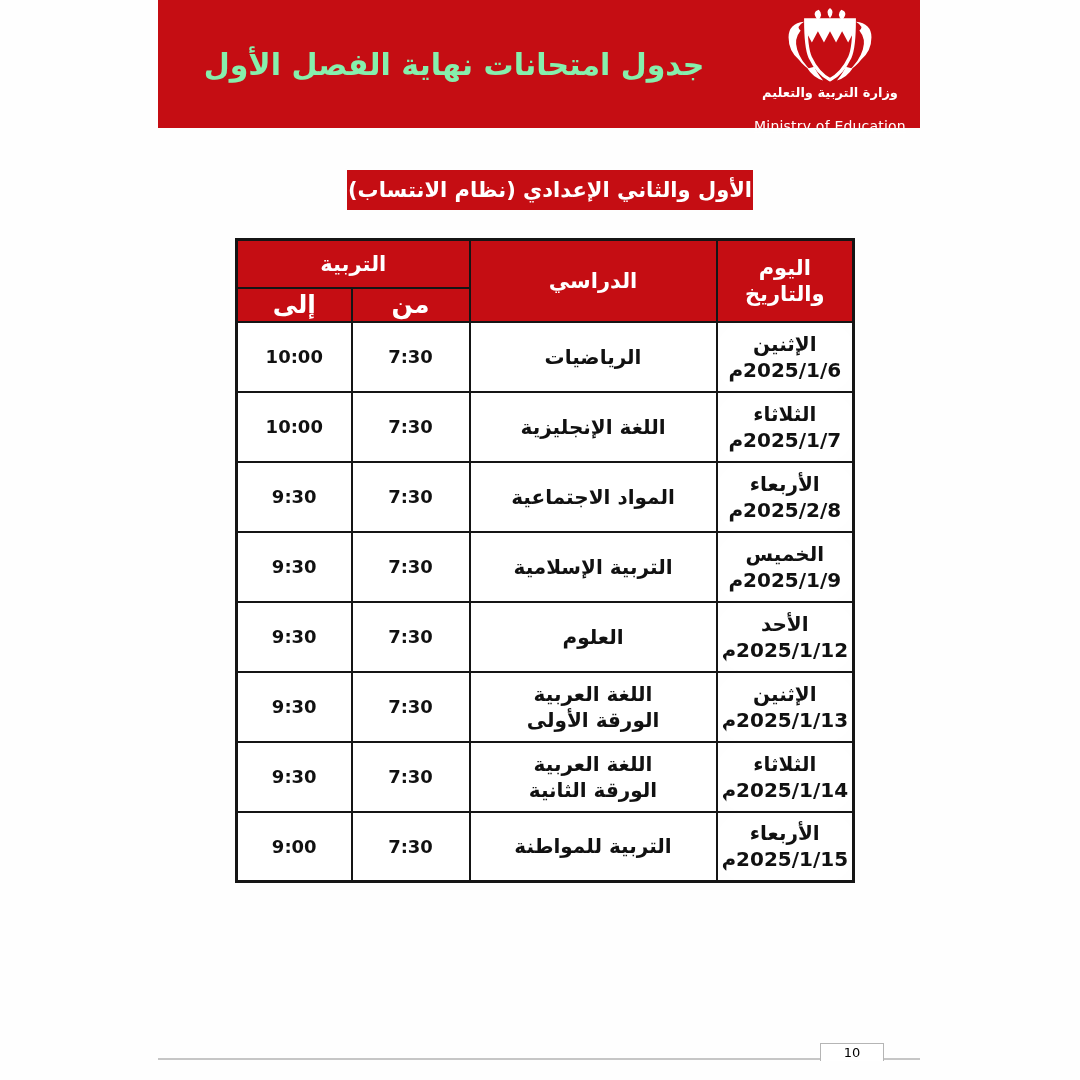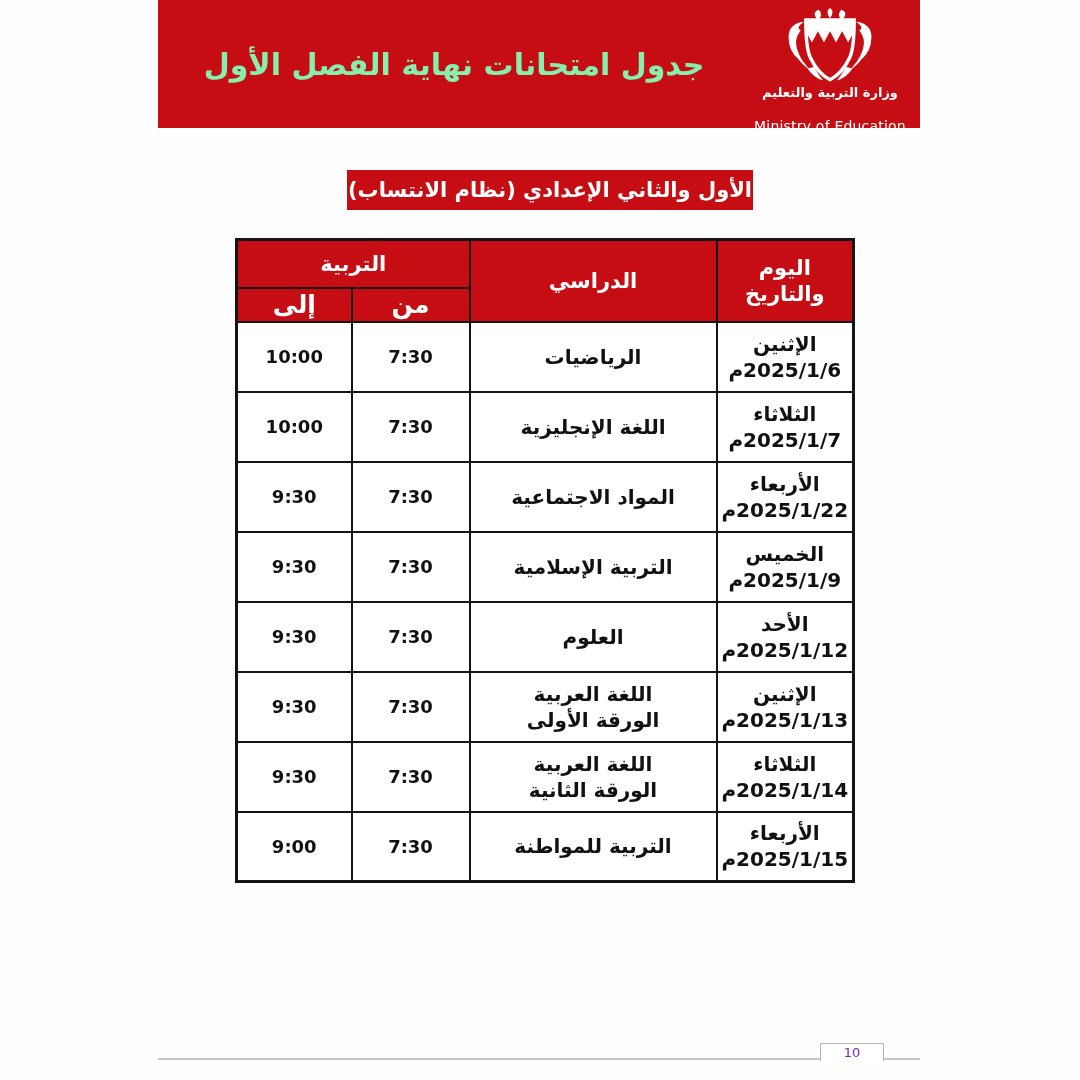--- a/index.html
+++ b/index.html
@@ -44,34 +44,34 @@
     padding:0; overflow:hidden;
   }
   table.exam { border:3px solid #151515; }
   thead th { background:#c50d13; color:#fff; font-weight:bold; }
   .th-main { font-size:21px; line-height:1.25; }
   .th-sub  { font-size:25px; }
   tr.hrow1 { height:48px; }
   tr.hrow2 { height:34px; }
   tbody tr { height:70px; }
   tbody td { color:#111; font-weight:bold; background:#fff; }
-  .day-cell  { font-size:20px; line-height:1.3; }
+  .day-cell  { font-size:20px; line-height:1.3;border-radius:29px; }
   .subj-cell { font-size:20px; line-height:1.3; }
   .time-cell { font-size:18px; direction:ltr;margin-left:37px; }
   .subj-line2:empty { display:none; }
 
   
   .footer-line {
     position:absolute; left:158px; top:1058px; width:762px; height:2px;
     background:#c6c6c6;
   }
   .page-tab {
     position:absolute; left:820px; top:1043px; width:62px; height:17px;
     background:#fff; border:1.5px solid #b5b5b5; border-bottom:none;
-    color:#6d28d9; font-size:13px; display:flex; align-items:center;
+    color:#000000; font-size:13px; display:flex; align-items:center;
     justify-content:center;
   }
 </style>
 </head>
 <body>
 
 <div class="page">
 
   <div class="banner">
     <div class="banner-titles">
@@ -145,21 +145,21 @@
         <td class="subj-cell">
           <div>اللغة الإنجليزية</div>
 
         </td>
         <td class="time-cell">7:30</td>
         <td class="time-cell">10:00</td>
       </tr>
       <tr>
         <td class="day-cell">
           <div>الأربعاء</div>
-          <div>2025/1/22م</div>
+          <div>2025/2/8م</div>
         </td>
         <td class="subj-cell">
           <div>المواد الاجتماعية</div>
 
         </td>
         <td class="time-cell">7:30</td>
         <td class="time-cell">9:30</td>
       </tr>
       <tr>
         <td class="day-cell">

